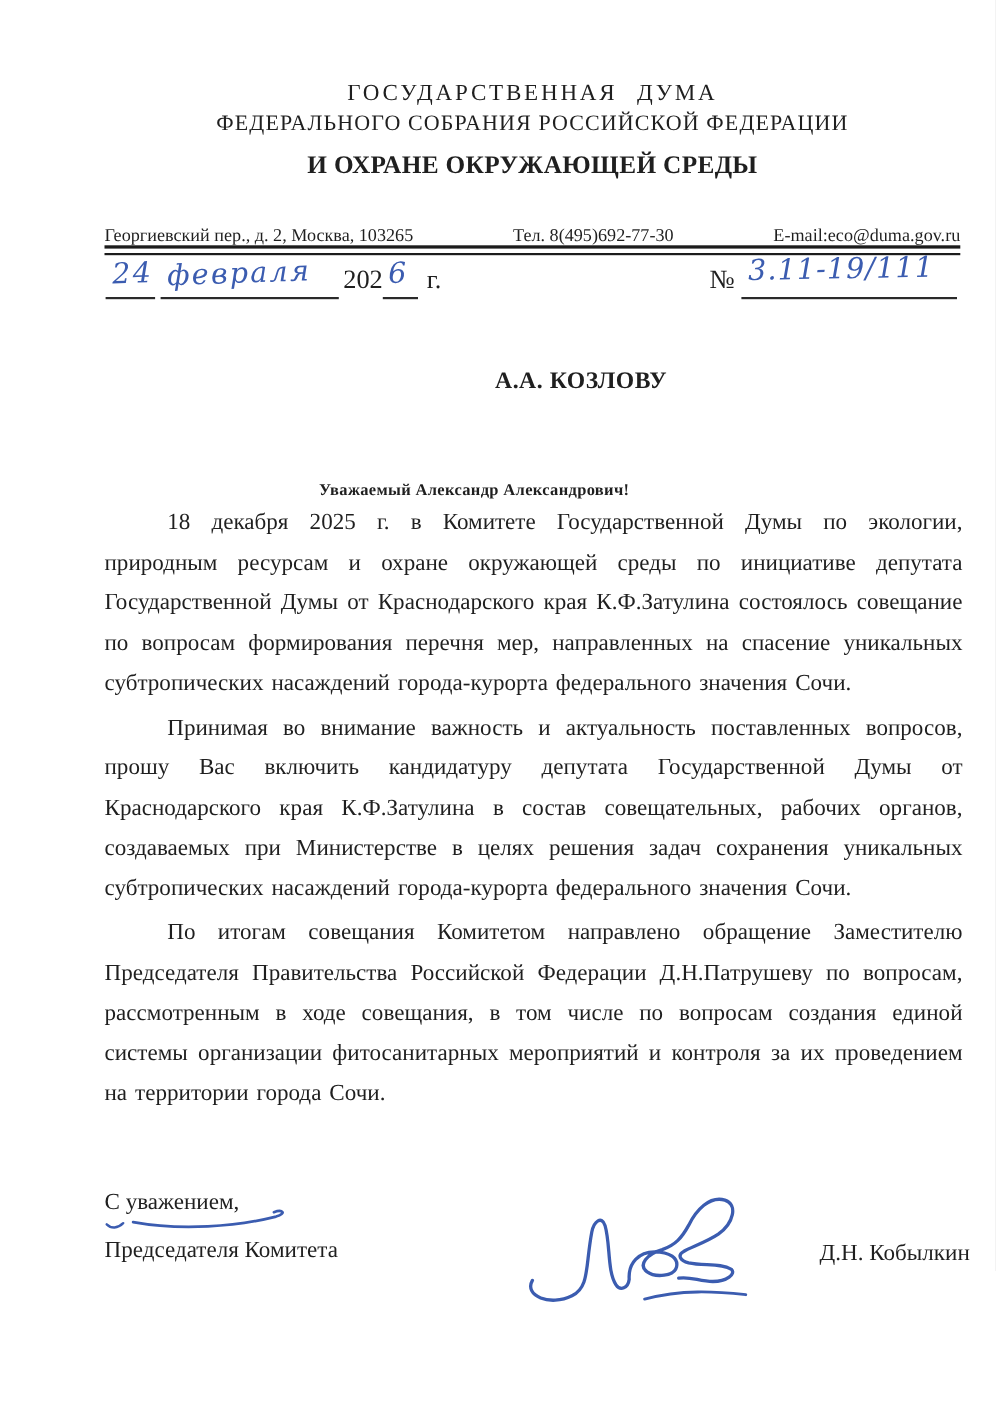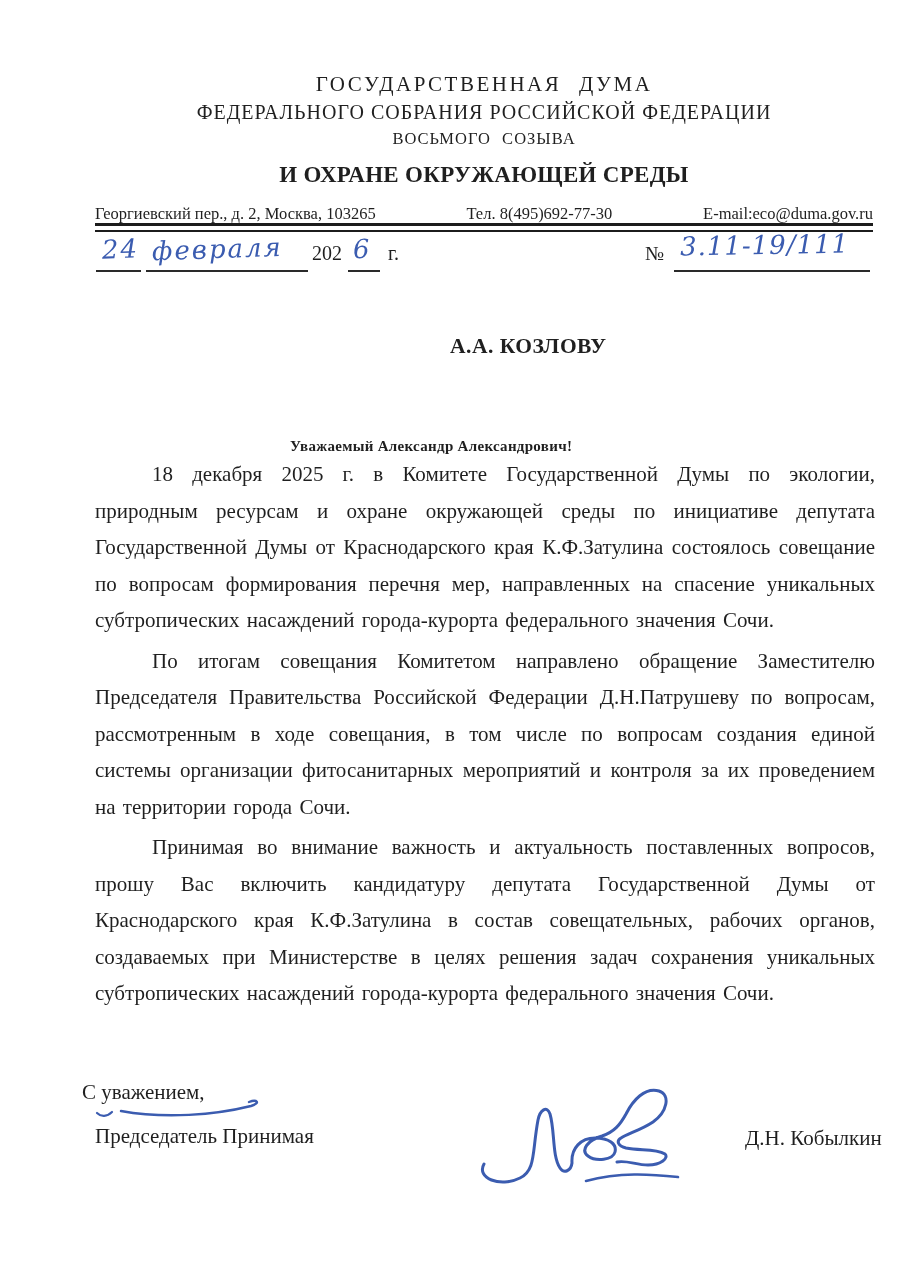--- a/index.html
+++ b/index.html
@@ -19,51 +19,50 @@
   .org-line2{font-size:20px;letter-spacing:1px;margin-top:4px;}
   .org-line3{font-size:16.5px;letter-spacing:1px;word-spacing:6px;margin-top:5px;}
   .committee{font-weight:bold;font-size:23px;letter-spacing:0.3px;margin-top:12px;line-height:27px;}
   .contact-row{left:95px;top:204px;width:778px;display:flex;justify-content:space-between;font-size:16.5px;}
   .rule-double{left:95px;top:223px;width:778px;height:4px;border-top:3px solid #1c1c1c;border-bottom:2px solid #1c1c1c;}
   
   .hand{color:#3b5cb0;font-style:italic;font-family:"DejaVu Serif", serif;}
   .hand-date{font-size:26px;transform:rotate(-2deg);letter-spacing:2px;white-space:nowrap;}
   .hand-num{font-size:26px;transform:rotate(-1deg);letter-spacing:1px;white-space:nowrap;}
   .blank{border-bottom:2px solid #2a2a2a;height:2px;}
-  .printed-small{font-size:20px;}
+  .printed-small{font-size:24px;}
   
   .addressee{left:450px;top:294px;width:360px;font-size:21px;line-height:30px;}
   .addressee-name{font-weight:bold;font-size:21.5px;letter-spacing:0.5px;margin-top:37px;}
   .salutation{left:290px;top:438px;font-weight:bold;font-size:15px;letter-spacing:0.3px;}
   
   .body-text{left:95px;top:456px;width:780px;}
   .body-text p{
     margin:0 0 4px 0;
     font-size:21px;
     line-height:36.5px;
     text-align:justify;
     text-indent:57px;
     word-spacing:2px;
   }
   
-  .regards{left:82px;top:1080px;font-size:21px;}
+  .regards{left:95px;top:1080px;font-size:21px;}
   .position-label{left:95px;top:1124px;font-size:21px;}
   .signer-name{left:745px;top:1126px;width:128px;font-size:21px;text-align:right;white-space:nowrap;}
   .sig-svg{left:468px;top:1076px;}
   .flourish-svg{left:93px;top:1098px;}
 </style>
 </head>
 <body>
 
 <div class="page">
 
   <div class="abs letterhead">
     <div class="org-line1">ГОСУДАРСТВЕННАЯ  ДУМА</div>
     <div class="org-line2">ФЕДЕРАЛЬНОГО СОБРАНИЯ РОССИЙСКОЙ ФЕДЕРАЦИИ</div>
-    <div class="org-line3">ВОСЬМОГО СОЗЫВА</div>
     <div class="committee">
       <div>И ОХРАНЕ ОКРУЖАЮЩЕЙ СРЕДЫ</div>
     </div>
   </div>
 
   <div class="abs contact-row">
     <span>Георгиевский пер., д. 2, Москва, 103265</span>
     <span>Тел. 8(495)692-77-30</span>
     <span>E-mail:eco@duma.gov.ru</span>
   </div>
@@ -83,32 +82,32 @@
   <div class="abs blank" style="left:674px;top:268px;width:196px;"></div>
 
   <div class="abs addressee">
     <div class="addressee-name">А.А. КОЗЛОВУ</div>
   </div>
 
   <div class="abs salutation">Уважаемый Александр Александрович!</div>
 
   <div class="abs body-text">
     <p>18 декабря 2025 г. в Комитете Государственной Думы по экологии, природным ресурсам и охране окружающей среды по инициативе депутата Государственной Думы от Краснодарского края К.Ф.Затулина состоялось совещание по вопросам формирования перечня мер, направленных на спасение уникальных субтропических насаждений города-курорта федерального значения Сочи.</p>
+    <p>Принимая во внимание важность и актуальность поставленных вопросов, прошу Вас включить кандидатуру депутата Государственной Думы от Краснодарского края К.Ф.Затулина в состав совещательных, рабочих органов, создаваемых при Министерстве в целях решения задач сохранения уникальных субтропических насаждений города-курорта федерального значения Сочи.</p>
     <p>По итогам совещания Комитетом направлено обращение Заместителю Председателя Правительства Российской Федерации Д.Н.Патрушеву по вопросам, рассмотренным в ходе совещания, в том числе по вопросам создания единой системы организации фитосанитарных мероприятий и контроля за их проведением на территории города Сочи.</p>
-    <p>Принимая во внимание важность и актуальность поставленных вопросов, прошу Вас включить кандидатуру депутата Государственной Думы от Краснодарского края К.Ф.Затулина в состав совещательных, рабочих органов, создаваемых при Министерстве в целях решения задач сохранения уникальных субтропических насаждений города-курорта федерального значения Сочи.</p>
   </div>
 
   <div class="abs regards">С уважением,</div>
 
   <svg class="abs flourish-svg" width="180" height="24" viewBox="0 0 180 24">
     <path d="M4,15 C8,19 14,19 19,14" fill="none" stroke="#3b5cb0" stroke-width="2.2" stroke-linecap="round"></path>
     <path d="M28,13 C72,21 122,17 158,8 C168,5 164,1 156,4" fill="none" stroke="#3b5cb0" stroke-width="2.4" stroke-linecap="round"></path>
   </svg>
 
-  <div class="abs position-label">Председатель Принимая</div>
+  <div class="abs position-label">Председателя Комитета</div>
 
   <svg class="abs sig-svg" width="235" height="115" viewBox="0 0 235 115">
     <path d="M16,88 C8,102 32,112 52,102 C68,94 64,76 70,44 C72,34 79,29 82,38 C87,55 84,80 92,92 C96,98 103,95 104,87 C103,72 113,62 127,62 C141,62 149,68 147,76 C145,84 128,86 120,80 C112,74 120,64 134,60 C146,56 152,49 158,38 C165,24 177,11 191,15 C203,19 199,36 185,46 C173,54 159,58 153,62 C148,65 150,70 158,72 C172,75 187,72 197,78 C201,82 193,89 180,89 C168,89 159,84 149,86" fill="none" stroke="#3b5cb0" stroke-width="3" stroke-linecap="round" stroke-linejoin="round"></path>
     <path d="M118,105 C152,96 182,98 210,101" fill="none" stroke="#3b5cb0" stroke-width="2.6" stroke-linecap="round"></path>
   </svg>
 
   <div class="abs signer-name">Д.Н. Кобылкин</div>
 
 </div>
 

